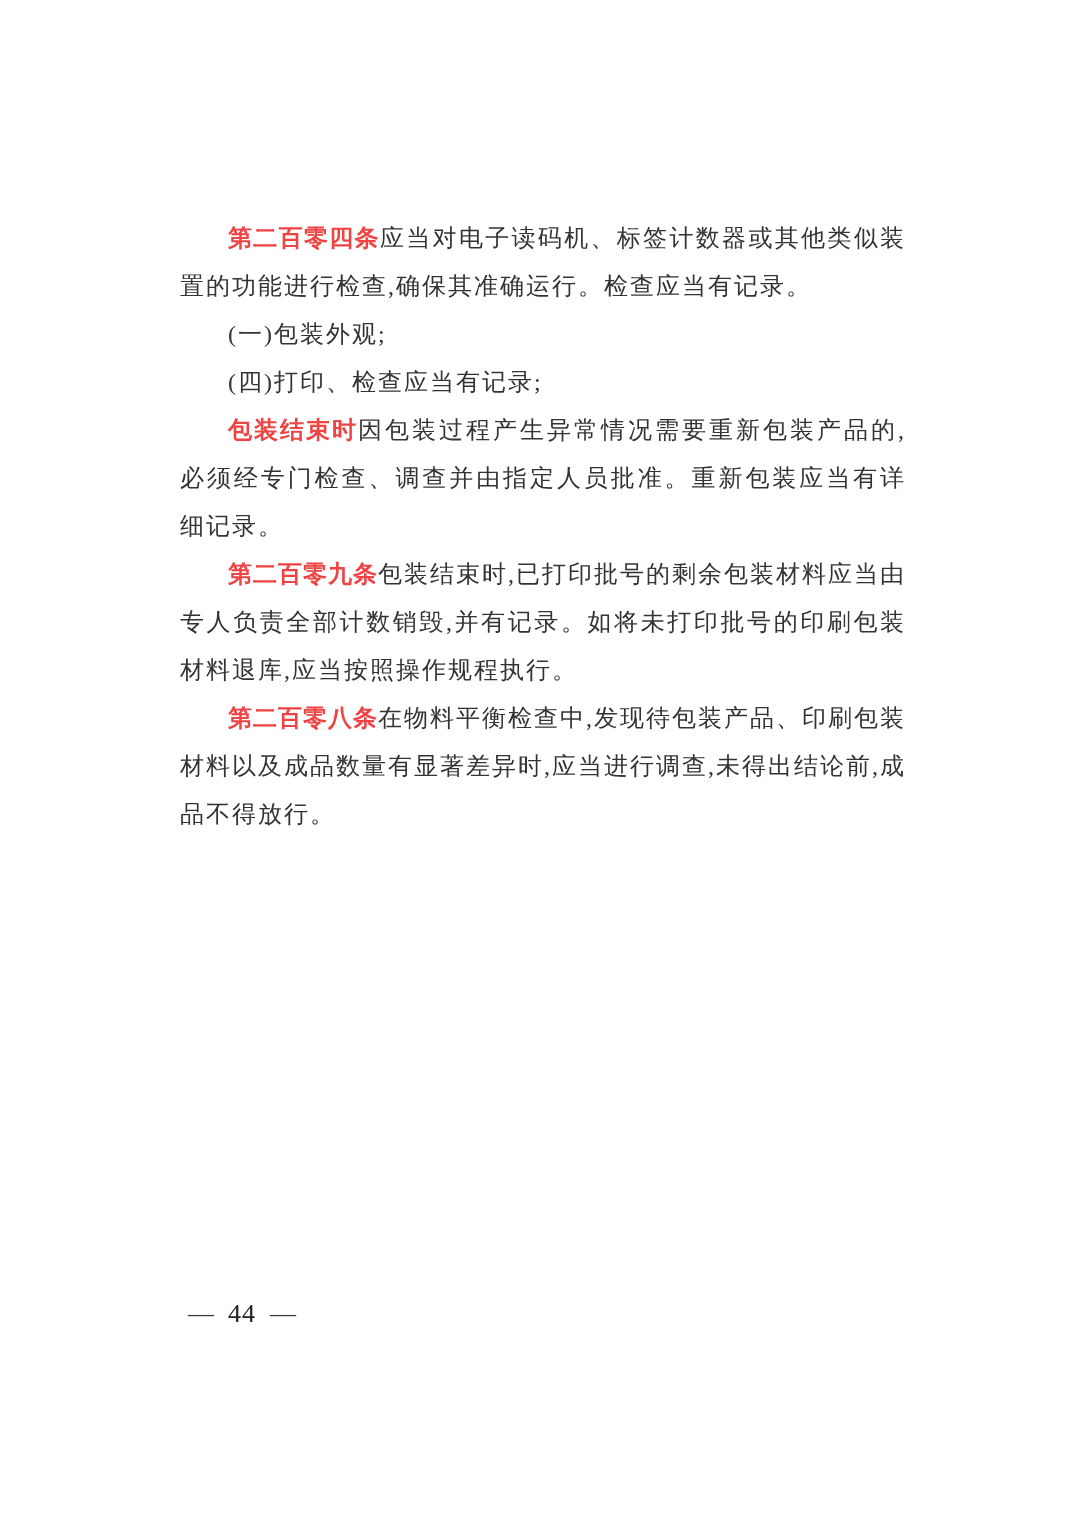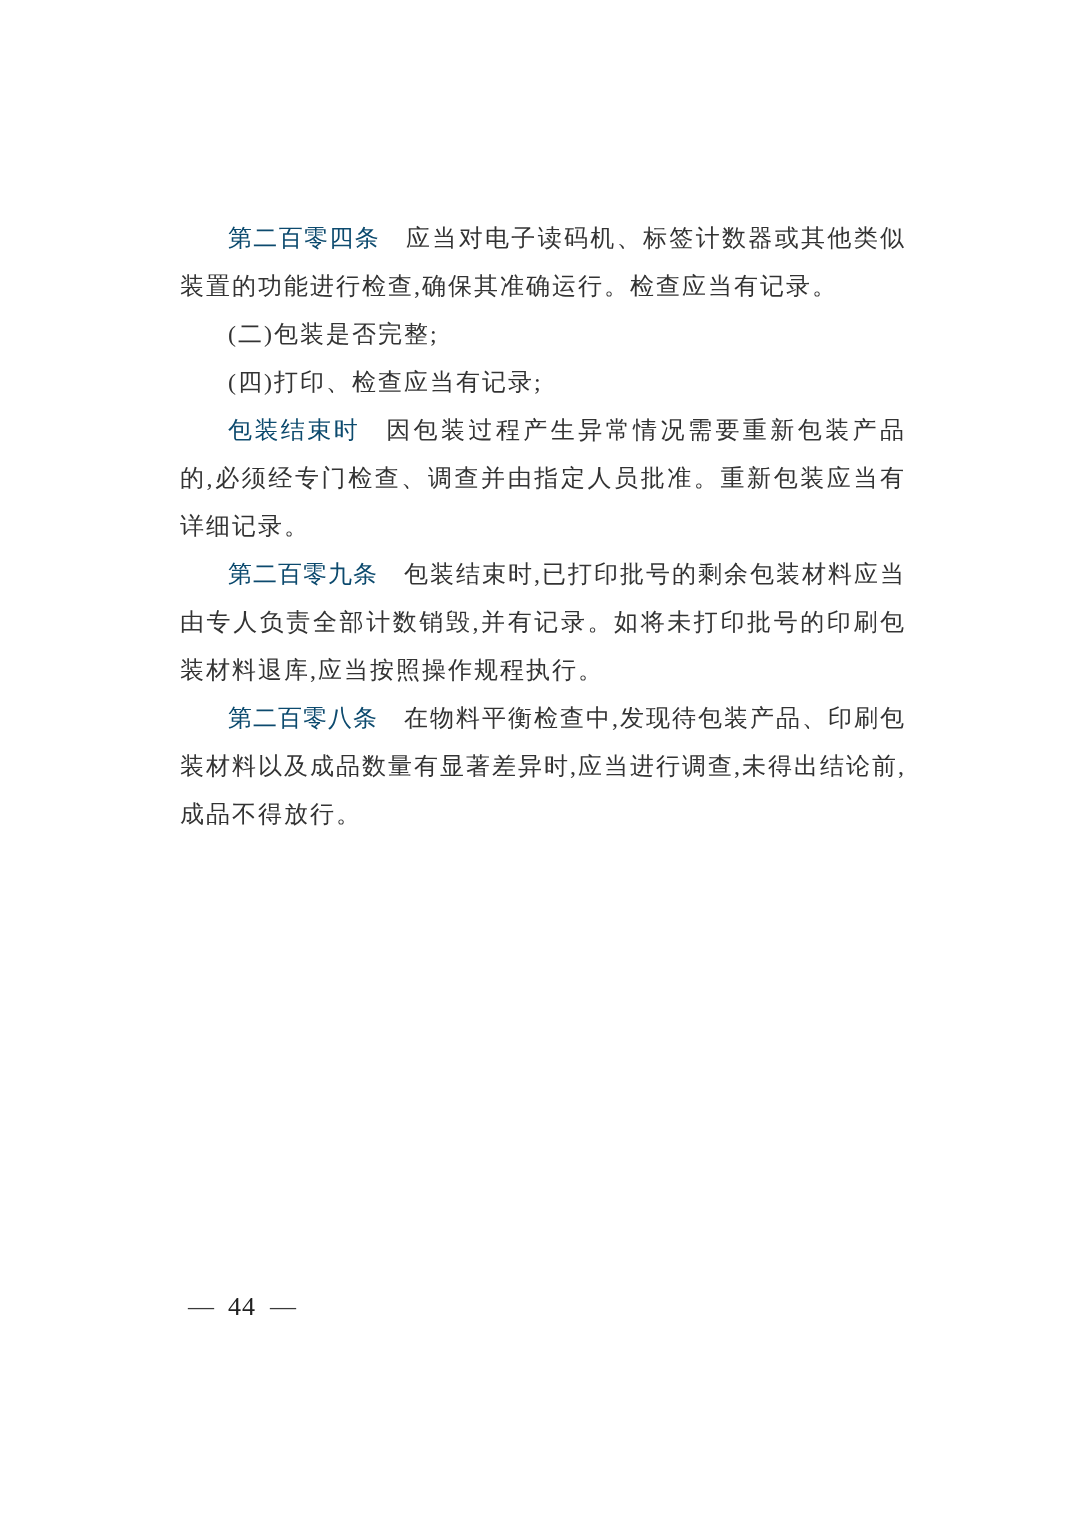--- a/index.html
+++ b/index.html
@@ -27,55 +27,54 @@
     font-size: 24px;
     line-height: 48px;
     letter-spacing: 2px;
     text-align: justify;
     text-align-last: left;
     text-indent: 2em;
     color: #333333;
   }
   .article-label {
     font-family: "Liberation Sans", "DejaVu Sans", sans-serif;
-    font-weight: 400;
+    font-weight: 700;
     letter-spacing: 1px;
-    color: #0c4a6e;
-    margin-right: 26px;
+    color: #ef4444;
   }
   .page-footer {
     position: absolute;
     left: 188px;
     top: 1288px;
     font-size: 26px;
     line-height: 36px;
     color: #3a3a3a;
     display: flex;
     align-items: center;
   }
   .page-footer .dash {
     letter-spacing: 0;
   }
   .page-footer .page-number {
-    margin: 1px 14px;
+    margin: 8px 14px;
     letter-spacing: 1px;
     color: #222222;
   }
 </style>
 </head>
 <body>
 
 <div class="page">
   <main class="content">
 
     <p class="para"><span class="article-label">第二百零四条</span><span class="article-text">应当对电子读码机、标签计数器或其他类似装置的功能进行检查,确保其准确运行。检查应当有记录。</span></p>
 
 
 
-    <p class="para item">(二)包装是否完整;</p>
+    <p class="para item">(一)包装外观;</p>
     <p class="para item">(四)打印、检查应当有记录;</p>
 
     <p class="para"><span class="article-label">包装结束时</span><span class="article-text">因包装过程产生异常情况需要重新包装产品的,必须经专门检查、调查并由指定人员批准。重新包装应当有详细记录。</span></p>
 
     <p class="para"><span class="article-label">第二百零九条</span><span class="article-text">包装结束时,已打印批号的剩余包装材料应当由专人负责全部计数销毁,并有记录。如将未打印批号的印刷包装材料退库,应当按照操作规程执行。</span></p>
 
     <p class="para"><span class="article-label">第二百零八条</span><span class="article-text">在物料平衡检查中,发现待包装产品、印刷包装材料以及成品数量有显著差异时,应当进行调查,未得出结论前,成品不得放行。</span></p>
 
   </main>
 

